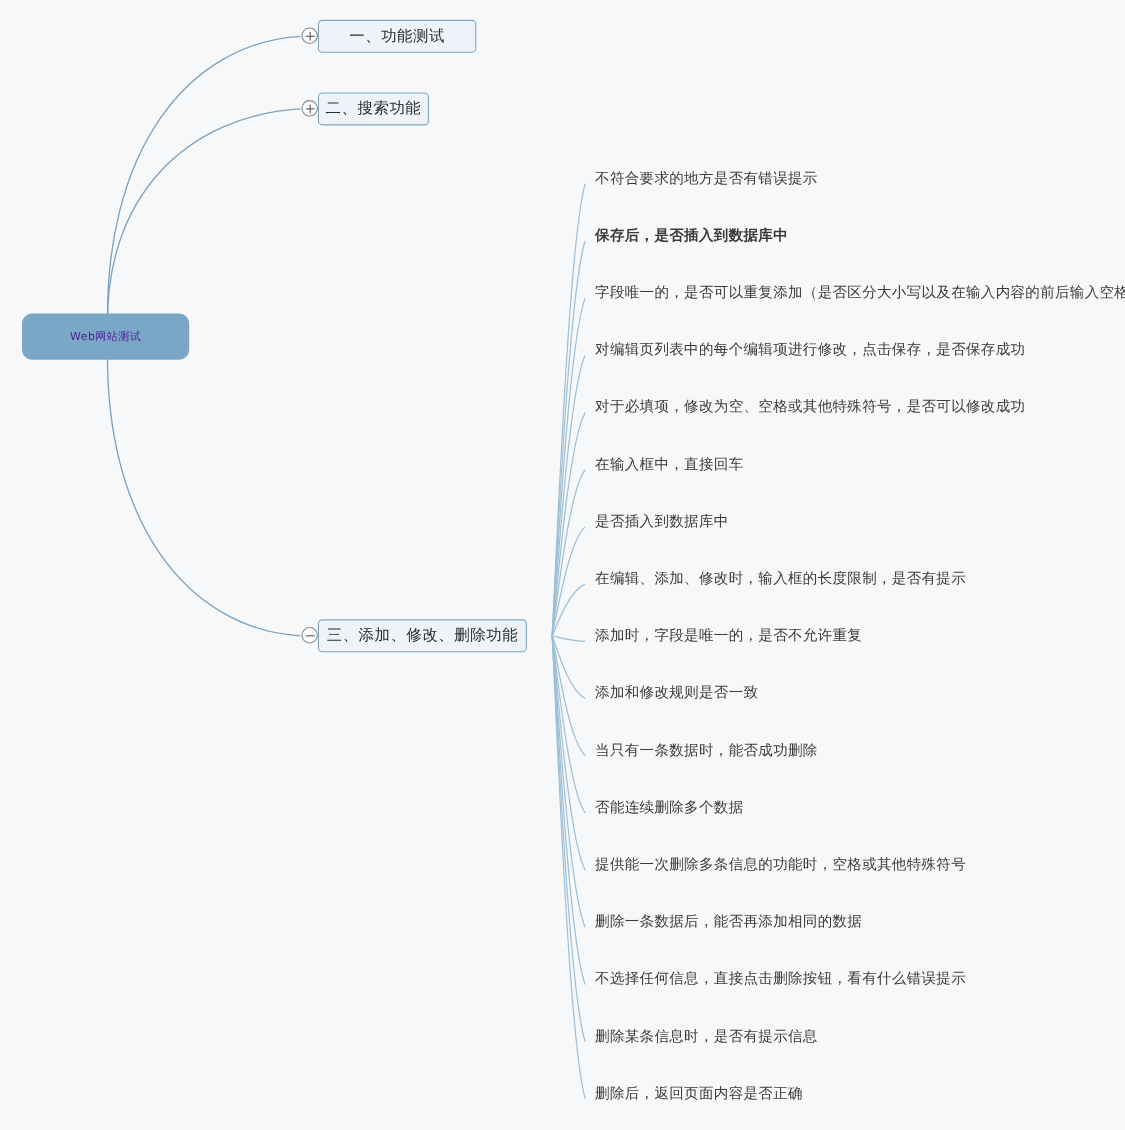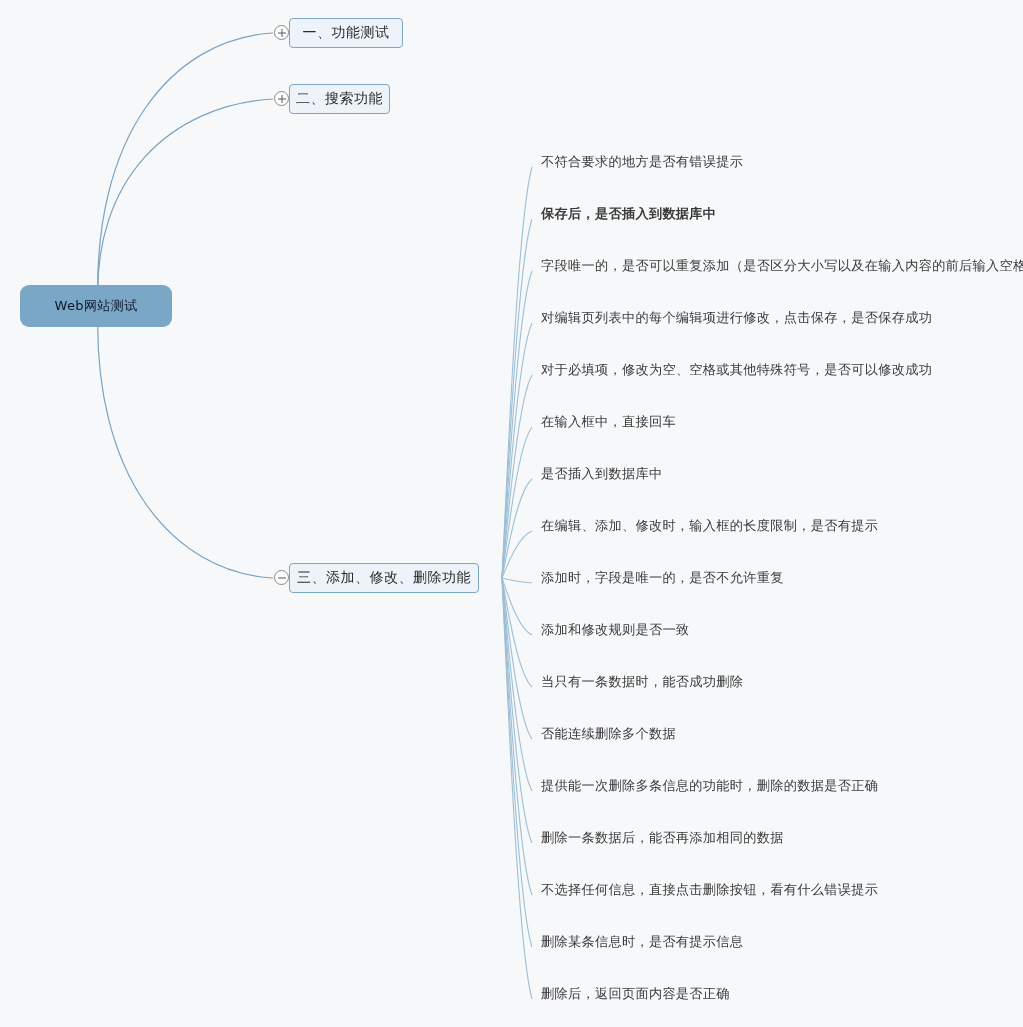--- a/index.html
+++ b/index.html
@@ -54,22 +54,22 @@
     width: 152px;
     height: 42px;
     background: #7ba7c7;
     border-radius: 9px;
     display: flex;
     align-items: center;
     justify-content: center;
     box-sizing: border-box;
   }
   .root-node .root-label {
-    color: #0f172a;
-    font-size: 13px;
+    color: #4c1d95;
+    font-size: 10px;
     letter-spacing: 0.4px;
     white-space: nowrap;
   }
 
   
   .branch-node {
     position: absolute;
     background: #edf3f8;
     border: 1px solid #7ea7c6;
     border-radius: 4px;
@@ -78,21 +78,21 @@
     align-items: center;
     justify-content: center;
     height: 30px;
   }
   .branch-node .branch-label {
     color: #2b2b2b;
     font-size: 14px;
     white-space: nowrap;
     letter-spacing: 0.5px;
   }
-  #branch-0 { left: 289px; top: 18px;  width: 114px; }
+  #branch-0 { left: 289px; top: 18px;  width: 144px; }
   #branch-1 { left: 289px; top: 84px;  width: 101px; }
   #branch-2 { left: 289px; top: 563px; width: 190px; }
 
   
   .toggle-icon {
     position: absolute;
     width: 15px;
     height: 15px;
     border: 1px solid #8a8a8a;
     border-radius: 50%;
@@ -218,21 +218,21 @@
       <div class="leaf-node" style="top: 620px;">
         <span class="leaf-label">添加和修改规则是否一致</span>
       </div>
       <div class="leaf-node" style="top: 672px;">
         <span class="leaf-label">当只有一条数据时，能否成功删除</span>
       </div>
       <div class="leaf-node" style="top: 724px;">
         <span class="leaf-label">否能连续删除多个数据</span>
       </div>
       <div class="leaf-node" style="top: 776px;">
-        <span class="leaf-label">提供能一次删除多条信息的功能时，删除的数据是否正确</span>
+        <span class="leaf-label">提供能一次删除多条信息的功能时，空格或其他特殊符号</span>
       </div>
       <div class="leaf-node" style="top: 828px;">
         <span class="leaf-label">删除一条数据后，能否再添加相同的数据</span>
       </div>
       <div class="leaf-node" style="top: 880px;">
         <span class="leaf-label">不选择任何信息，直接点击删除按钮，看有什么错误提示</span>
       </div>
       <div class="leaf-node" style="top: 932px;">
         <span class="leaf-label">删除某条信息时，是否有提示信息</span>
       </div>

